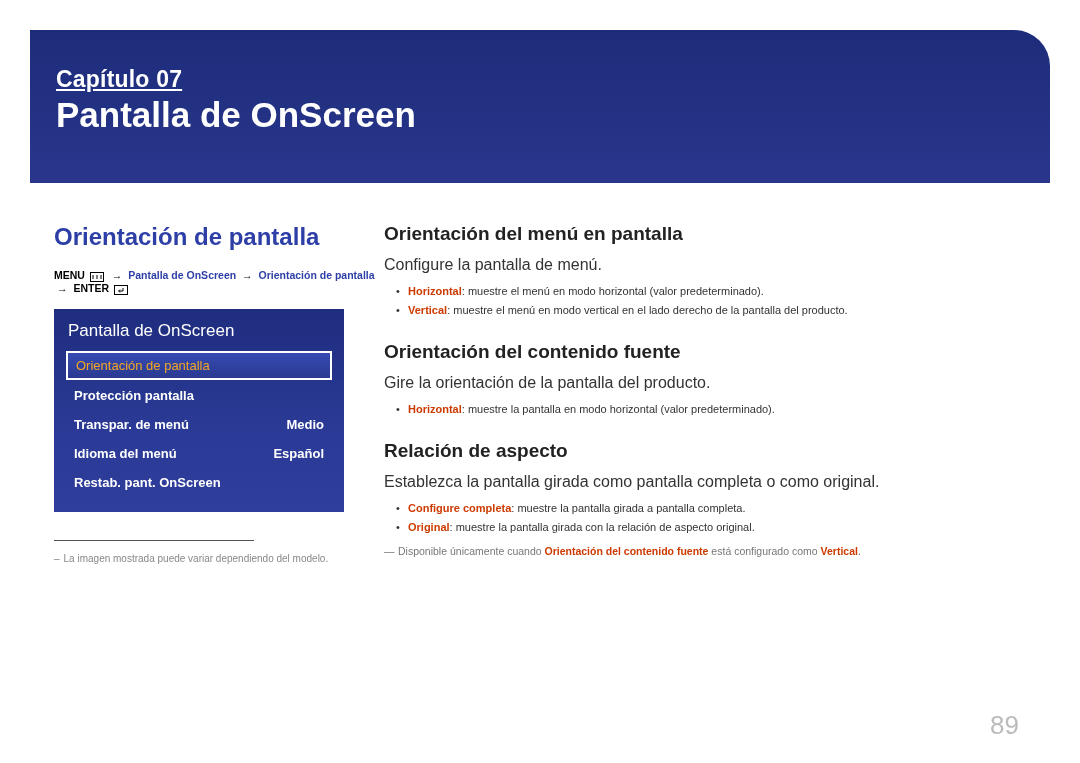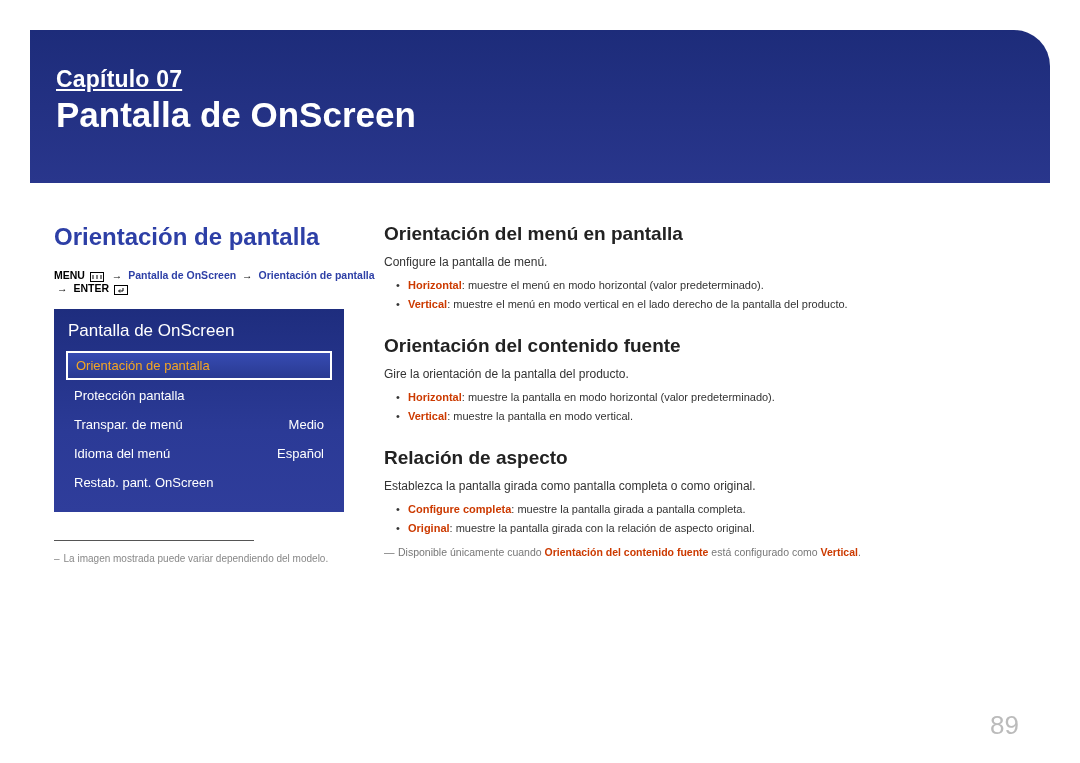--- a/index.html
+++ b/index.html
@@ -66,21 +66,21 @@
     font-weight: 400;
     padding: 2px 2px 8px 2px;
   }
   .menu-row {
     display: flex;
     justify-content: space-between;
     align-items: center;
     font-size: 13px;
     padding: 6px 8px;
     margin: 2px 0;
-    font-weight: 400;
+    font-weight: 700;
   }
   .menu-row.selected {
     border: 2px solid #fff;
     background: linear-gradient(180deg, #364bb2 0%, #2a3a92 100%);
     color: #f5a623;
     font-weight: 400;
     padding: 5px 8px;
   }
   .hr-thin {
     border: 0;
@@ -95,21 +95,21 @@
   }
   .footnote .dash { margin-right: 4px; }
   .subheading {
     font-size: 19px;
     font-weight: 700;
     color: #222;
     margin-bottom: 8px;
   }
   .sub-block { margin-bottom: 22px; }
   .body-small {
-    font-size: 12px;
+    font-size: 16px;
     color: #333;
     line-height: 1.5;
     margin-bottom: 6px;
   }
   .note-small {
     font-size: 10.5px;
     color: #777;
     line-height: 1.5;
     margin-top: 8px;
     padding-left: 14px;
@@ -230,21 +230,20 @@
           <li><span class="hl">Horizontal</span><span>: muestre el menú en modo horizontal (valor predeterminado).</span></li>
           <li><span class="hl">Vertical</span><span>: muestre el menú en modo vertical en el lado derecho de la pantalla del producto.</span></li>
         </ul>
       </div>
 
       <div class="sub-block">
         <div class="subheading">Orientación del contenido fuente</div>
         <div class="body-small">Gire la orientación de la pantalla del producto.</div>
         <ul class="bullets">
           <li><span class="hl">Horizontal</span><span>: muestre la pantalla en modo horizontal (valor predeterminado).</span></li>
-          <li><span class="hl">Vertical</span><span>: muestre la pantalla en modo vertical.</span></li>
         </ul>
       </div>
 
       <div class="sub-block">
         <div class="subheading">Relación de aspecto</div>
         <div class="body-small">Establezca la pantalla girada como pantalla completa o como original.</div>
         <ul class="bullets">
           <li><span class="hl">Configure completa</span><span>: muestre la pantalla girada a pantalla completa.</span></li>
           <li><span class="hl">Original</span><span>: muestre la pantalla girada con la relación de aspecto original.</span></li>
         </ul>

